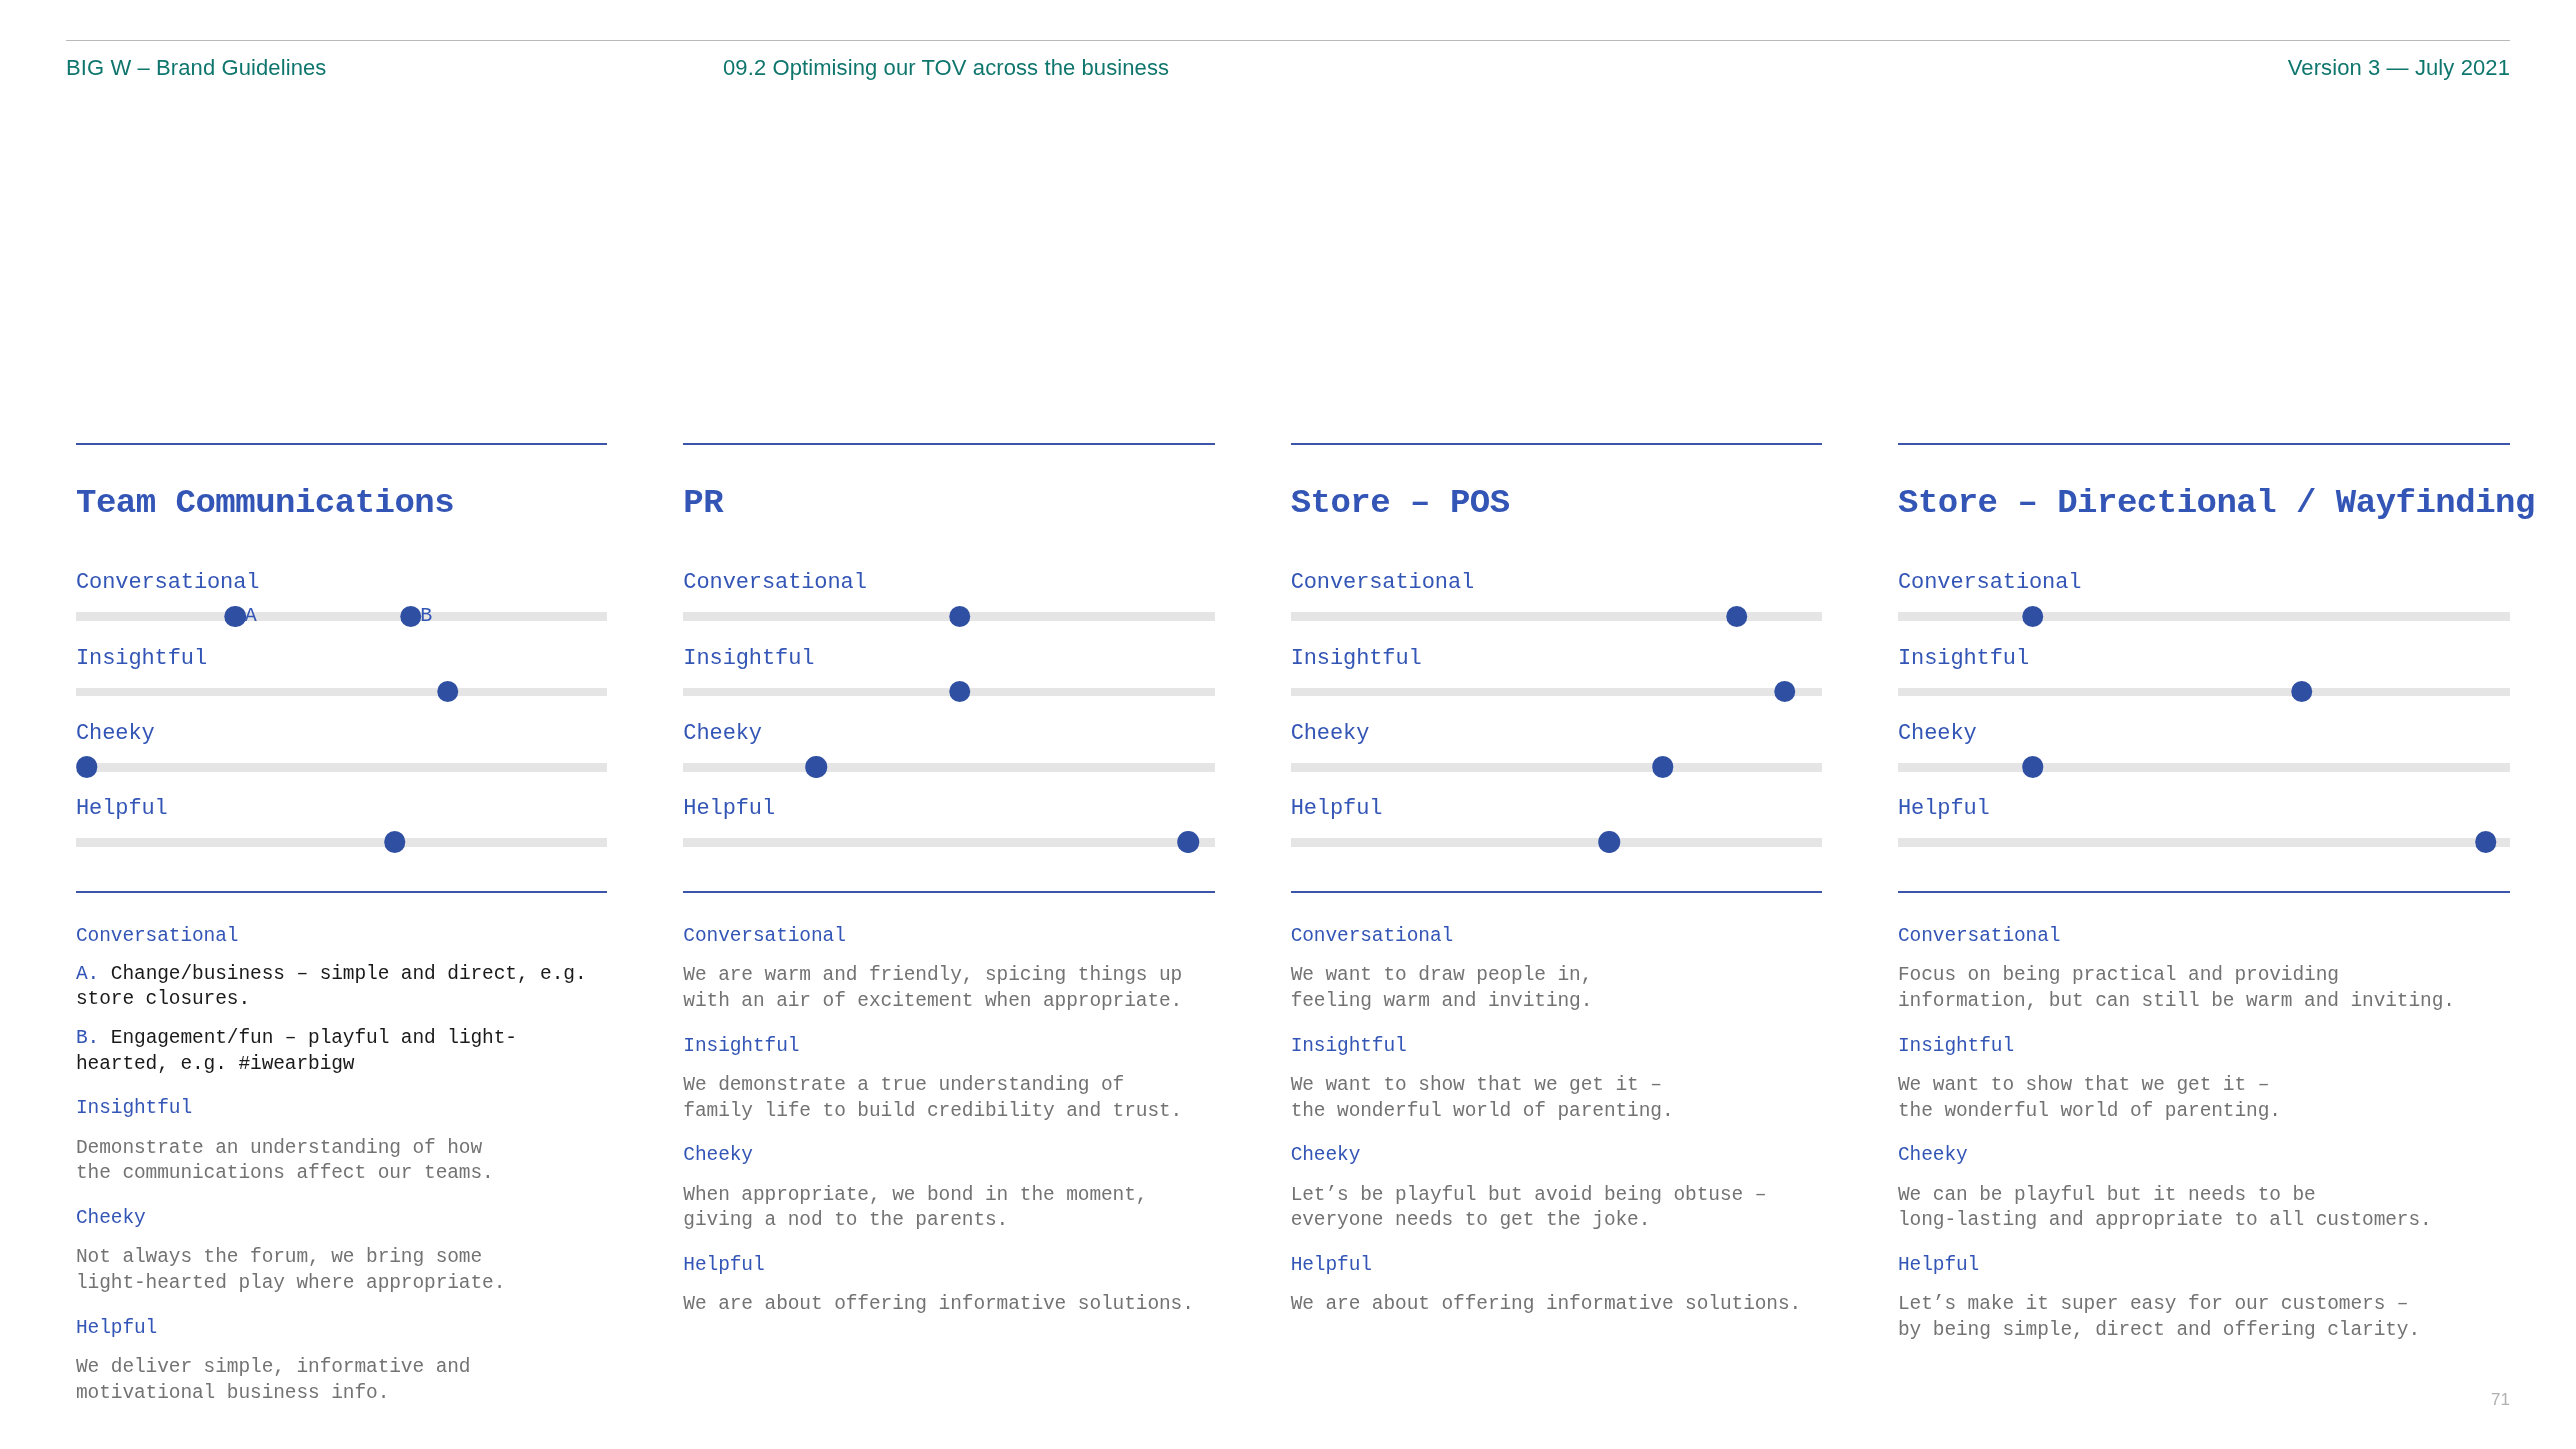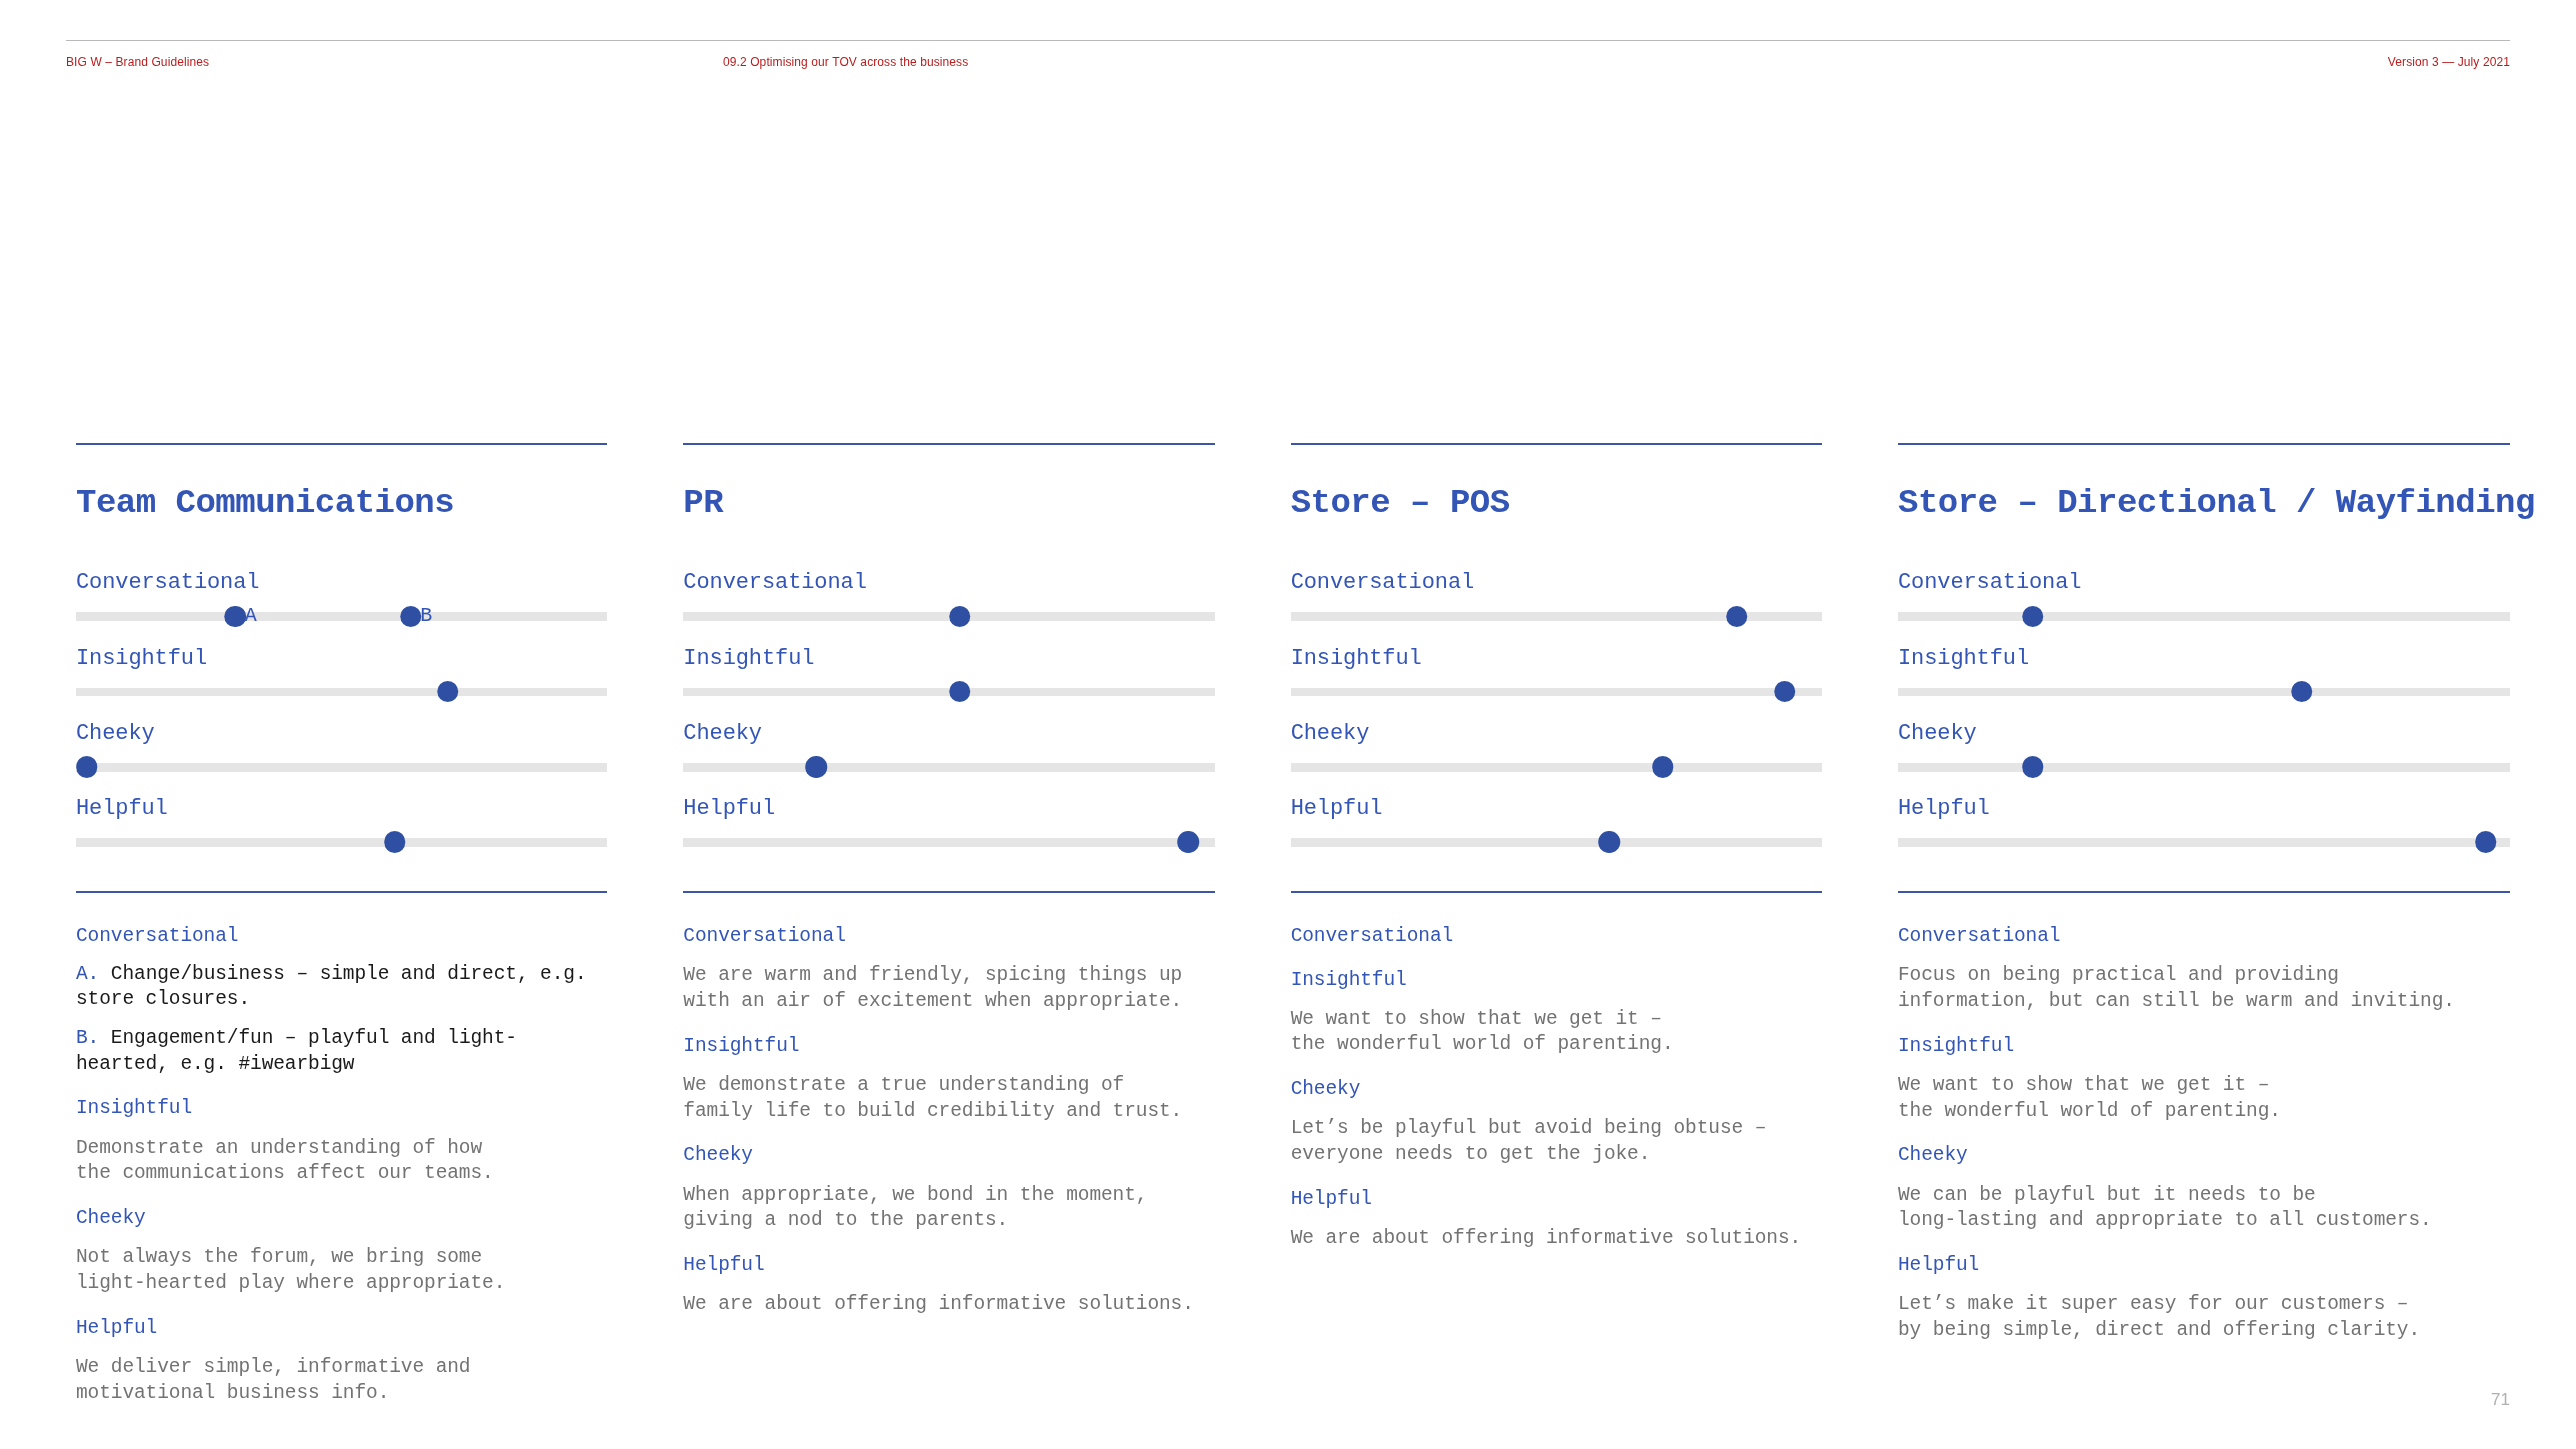--- a/index.html
+++ b/index.html
@@ -39,23 +39,23 @@
     position: absolute;
     top: 0; left: 0; right: 0;
     height: 1.3px;
     background: #b9b9bc;
   }
   .hdr-left   { width: 657px; }
   .hdr-mid    { width: 1311px; }
   .hdr-right  { flex: 1; text-align: right; }
 
   .hdr-text {
-    font-size: 12px;
+    font-size: 22px;
     line-height: 1.2;
-    color: #b91c1c;
+    color: #0f766e;
     letter-spacing: 0.1px;
     white-space: nowrap;
   }
 
   
   .columns {
     position: absolute;
     top: 443px;
     left: 76px;
     right: 66px;
@@ -338,20 +338,22 @@
             <div class="track-wrap">
               <div class="track"></div>
               <div class="knob" style="left: 60%;"></div>
             </div>
           </div>
         </div>
         <div class="rule-mid"></div>
         <div class="notes">
           <div class="note-block">
             <div class="note-head">Conversational</div>
+            <div class="note-body">We want to draw people in,
+feeling warm and inviting.</div>
           </div>
           <div class="note-block">
             <div class="note-head">Insightful</div>
             <div class="note-body">We want to show that we get it –
 the wonderful world of parenting.</div>
           </div>
           <div class="note-block">
             <div class="note-head">Cheeky</div>
             <div class="note-body">Let’s be playful but avoid being obtuse –
 everyone needs to get the joke.</div>

